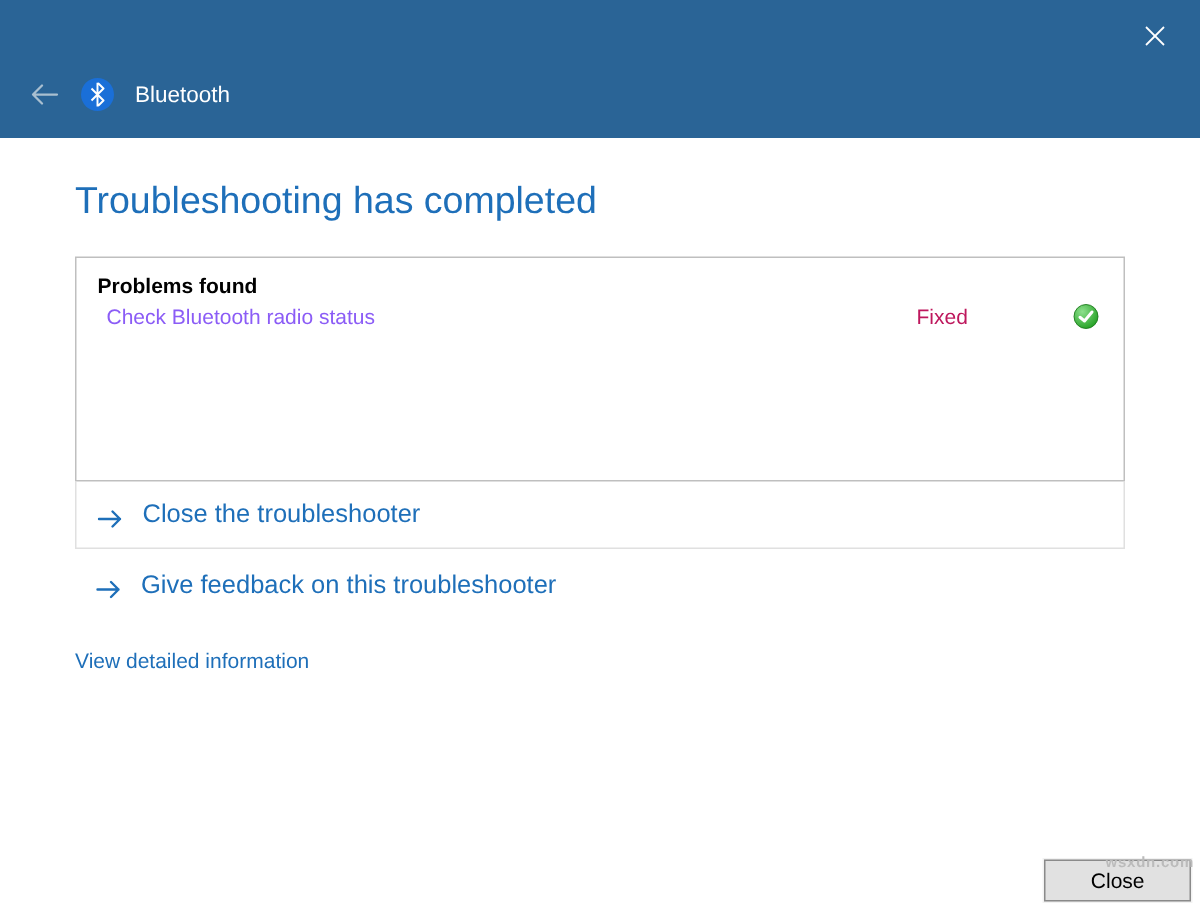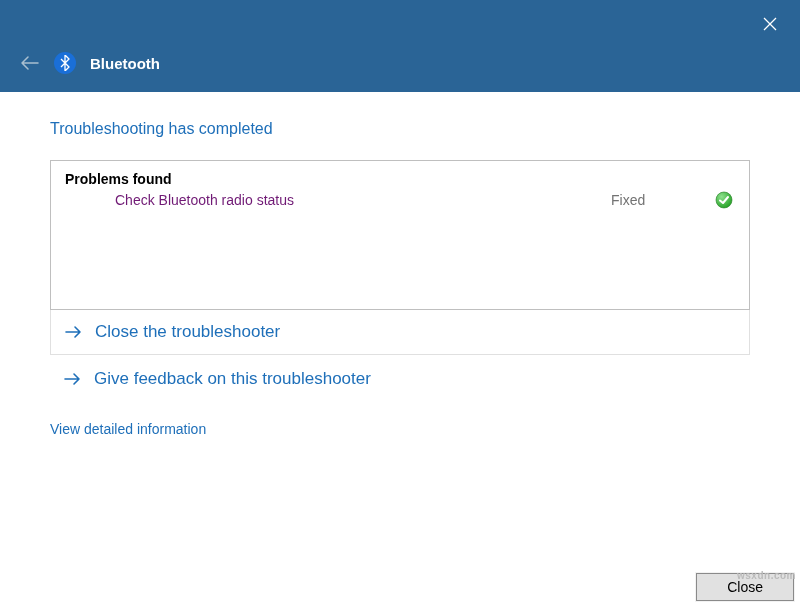--- a/index.html
+++ b/index.html
@@ -62,28 +62,28 @@
       align-items: center;
       justify-content: center;
     }
     .bt-icon svg {
       width: 10px;
       height: 16px;
     }
     .header-title {
       font-size: 15px;
       color: #ffffff;
-      font-weight: 700;
+      font-weight: 400;
     }
     .content {
       padding: 28px 50px 0 50px;
     }
     .main-heading {
       color: #1e6fb9;
-      font-size: 16px;
+      font-size: 25px;
       font-weight: 400;
       margin-bottom: 22px;
     }
     .description {
       color: #222;
       font-size: 14px;
       line-height: 1.4;
       margin-bottom: 18px;
     }
     .problems-box {
@@ -97,45 +97,44 @@
       color: #000;
     }
     .problem-row {
       display: flex;
       align-items: center;
       padding: 4px 2px;
     }
     .problem-name {
       flex: 1;
       font-size: 14px;
-      color: #701a75;
+      color: #8b5cf6;
       padding-left: 4px;
-      margin-left: 44px;
     }
     .problem-status {
       font-size: 14px;
-      color: #737373;
+      color: #be185d;
       width: 100px;
       text-align: left;
     }
     .problem-icon {
       width: 22px;
       display: flex;
       justify-content: flex-end;
     }
     .check-circle {
       width: 18px;
       height: 18px;
     }
     .action-link {
       border: 1px solid #e0e0e0;
       border-top: none;
       padding: 12px 14px;
       display: flex;
-      align-items: center;
+      align-items: flex-end;
       gap: 10px;
       cursor: pointer;
     }
     .action-link.no-border {
       border-left: none;
       border-right: none;
       border-bottom: none;
       padding-top: 14px;
     }
     .arrow-icon {

